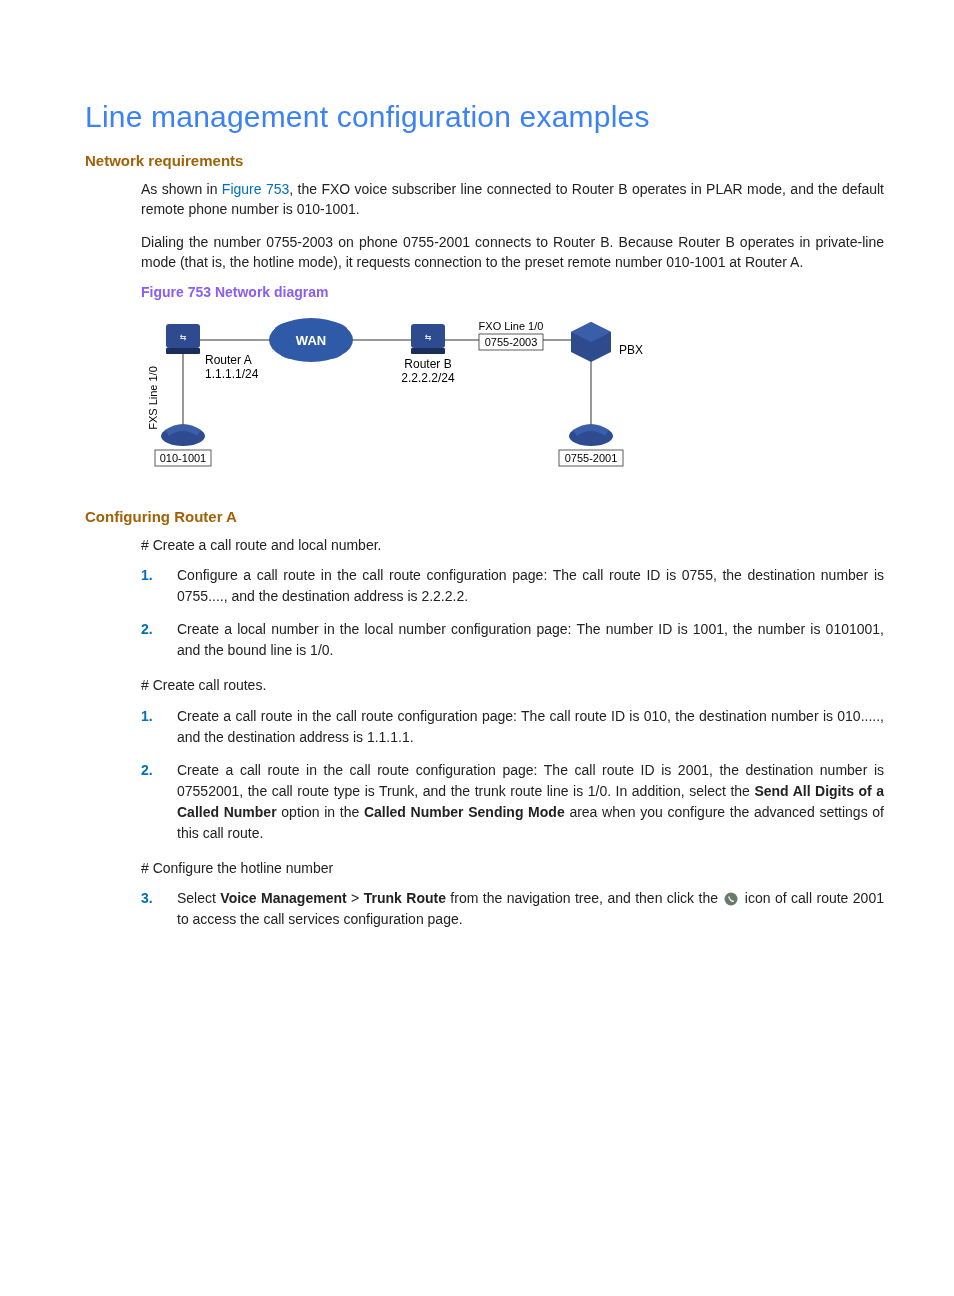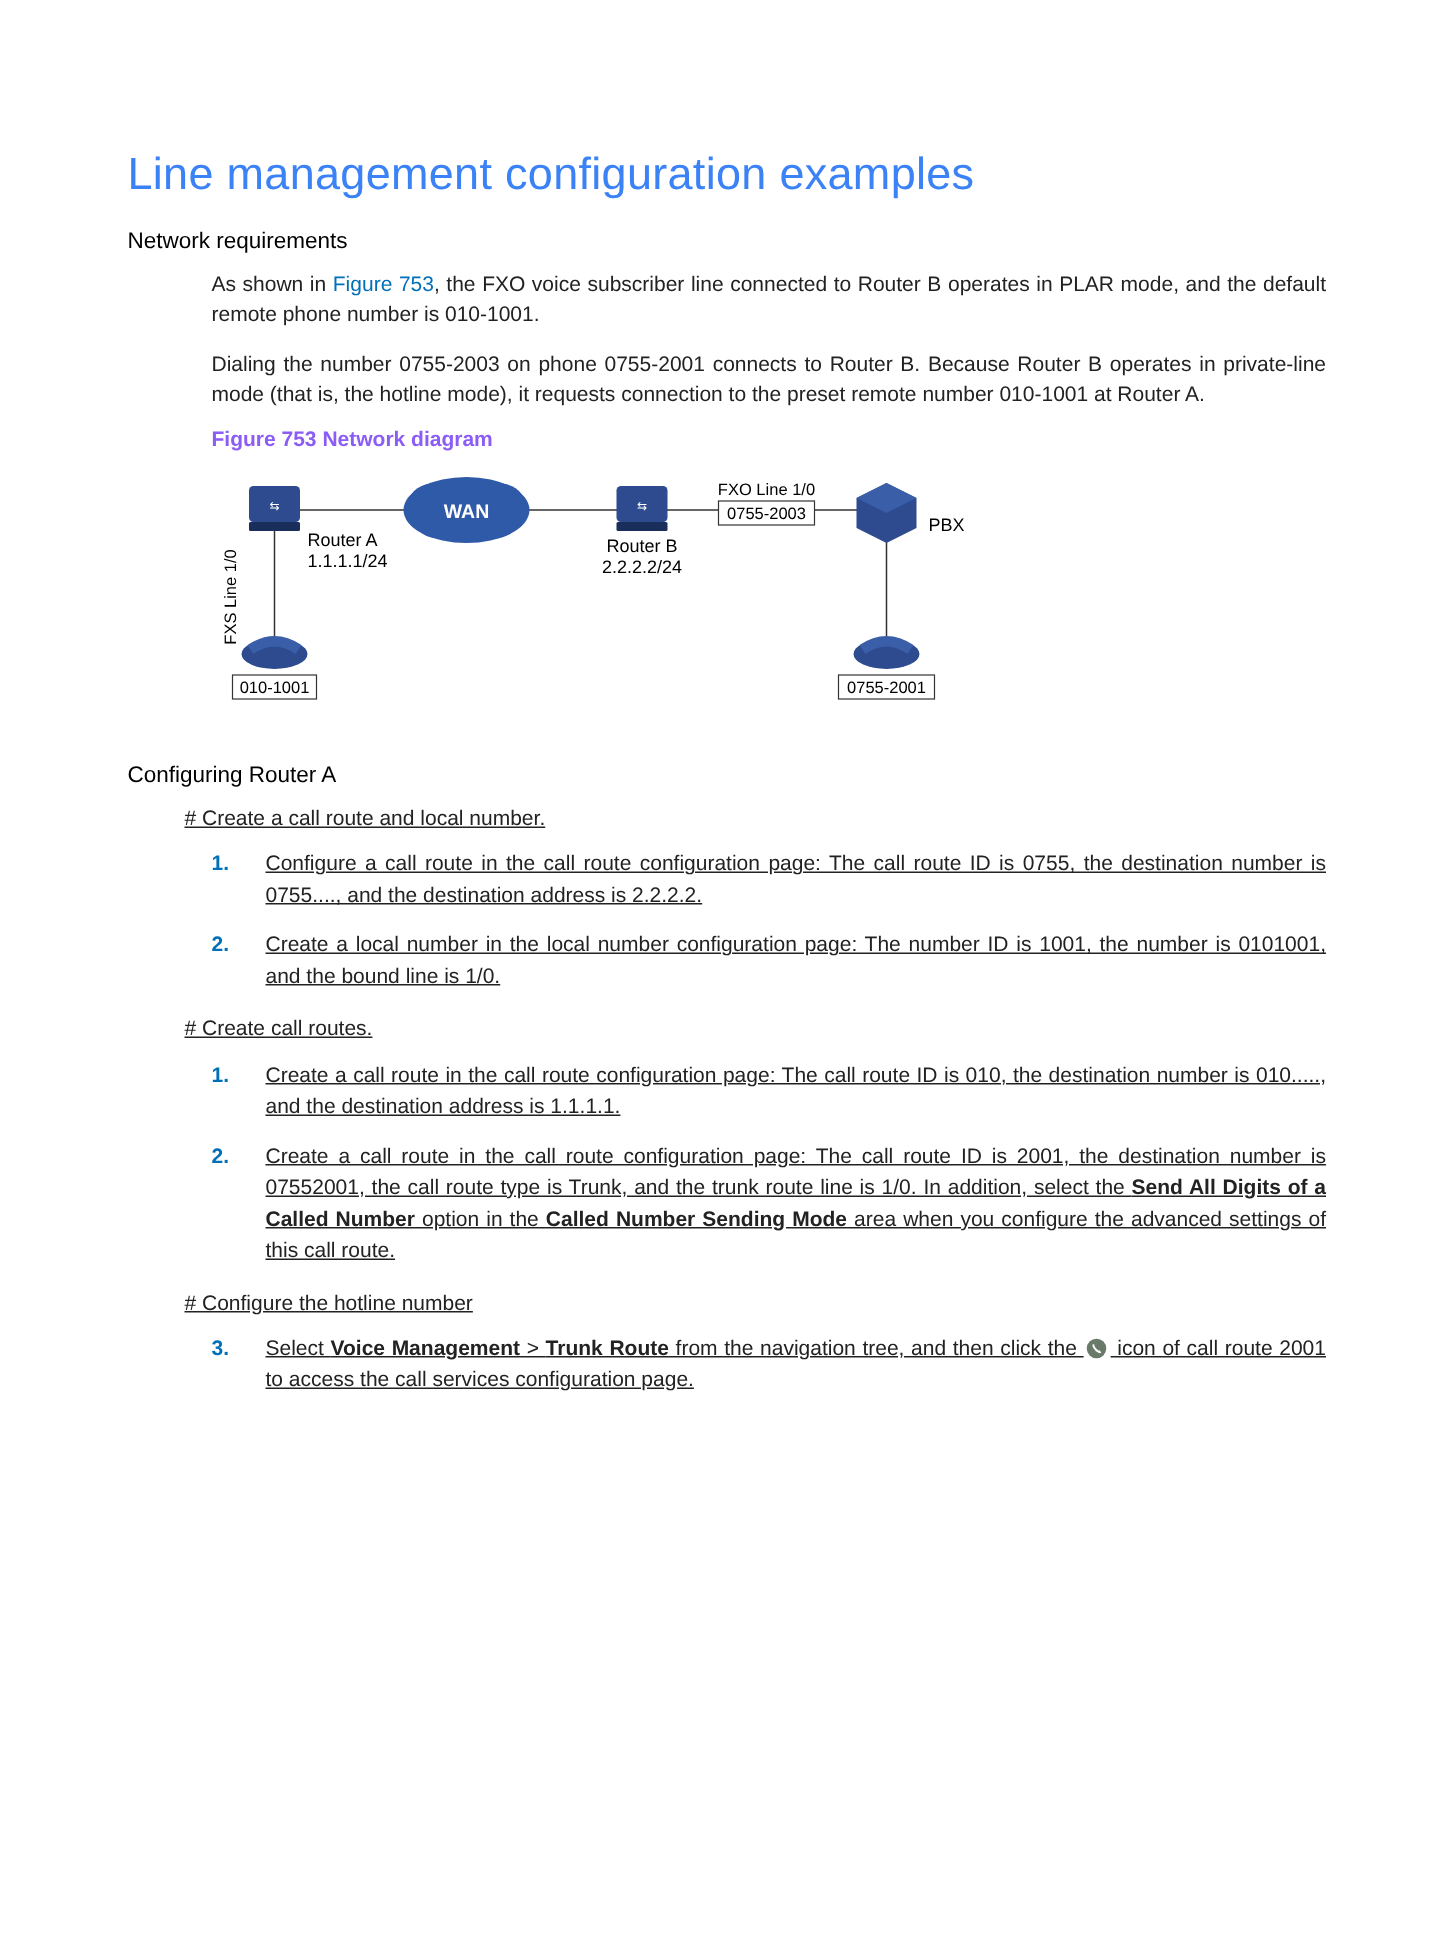--- a/index.html
+++ b/index.html
@@ -20,22 +20,22 @@
     letter-spacing: 0.2px;
   }
   .h2 {
     font-size: 23px;
     font-weight: 400;
     color: #008bbf;
     margin: 14px 0 16px 0;
   }
   .h3 {
     font-size: 15px;
-    font-weight: 400;
-    color: #000000;
+    font-weight: 700;
+    color: #a16207;
     margin: 12px 0 10px 0;
   }
   .body-p {
     margin: 0 0 12px 56px;
     line-height: 1.45;
     text-align: justify;
   }
   .fig-label {
     font-size: 14px;
     font-weight: 700;
@@ -43,30 +43,28 @@
     margin: 8px 0 8px 56px;
   }
   .fig-link { color: #0070b8; }
   .diagram {
     display: block;
     margin: 6px 0 20px 56px;
     width: 530px;
     height: 180px;
   }
   .hash-line {
-    margin: 8px 0 10px 38px;
+    margin: 8px 0 10px 56px;
     line-height: 1.45;
-    text-decoration: underline;
   }
   ol.steps {
     margin: 0 0 14px 56px;
     padding: 0;
     list-style: none;
     counter-reset: step;
-    text-decoration: underline;
   }
   ol.steps > li {
     counter-increment: step;
     position: relative;
     padding-left: 36px;
     margin: 0 0 12px 0;
     line-height: 1.5;
     text-align: justify;
   }
   ol.steps > li::before {

